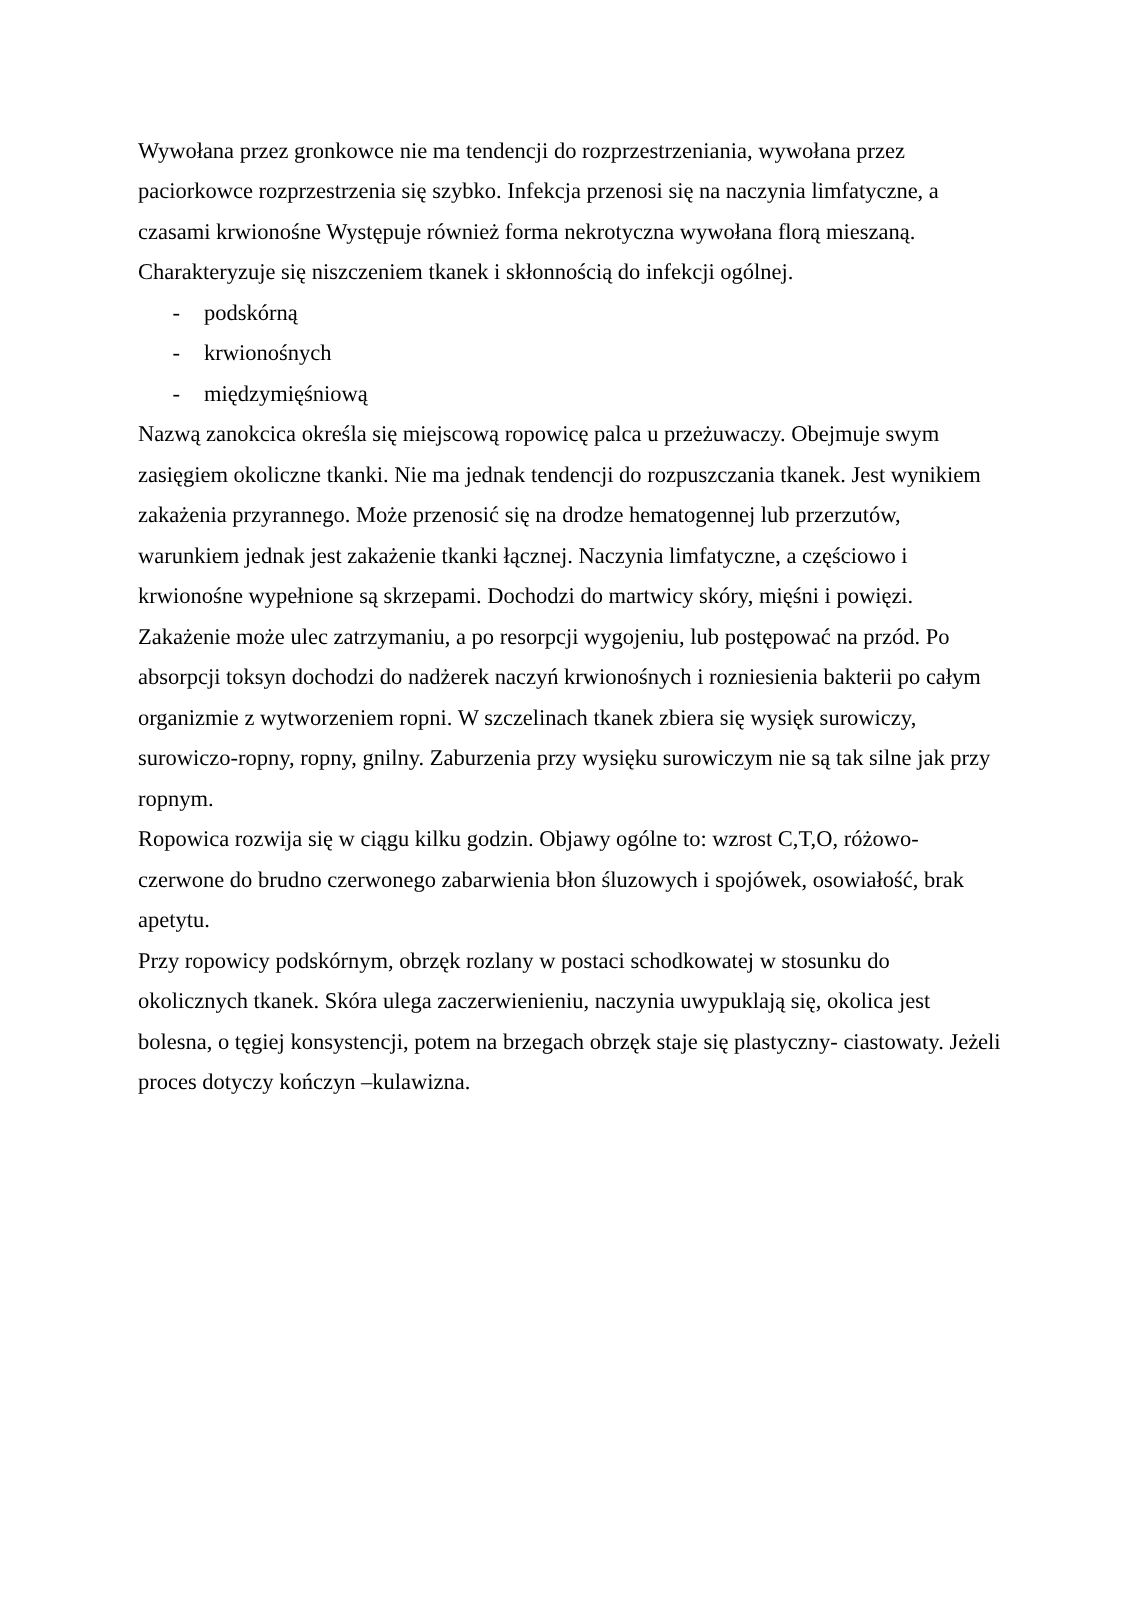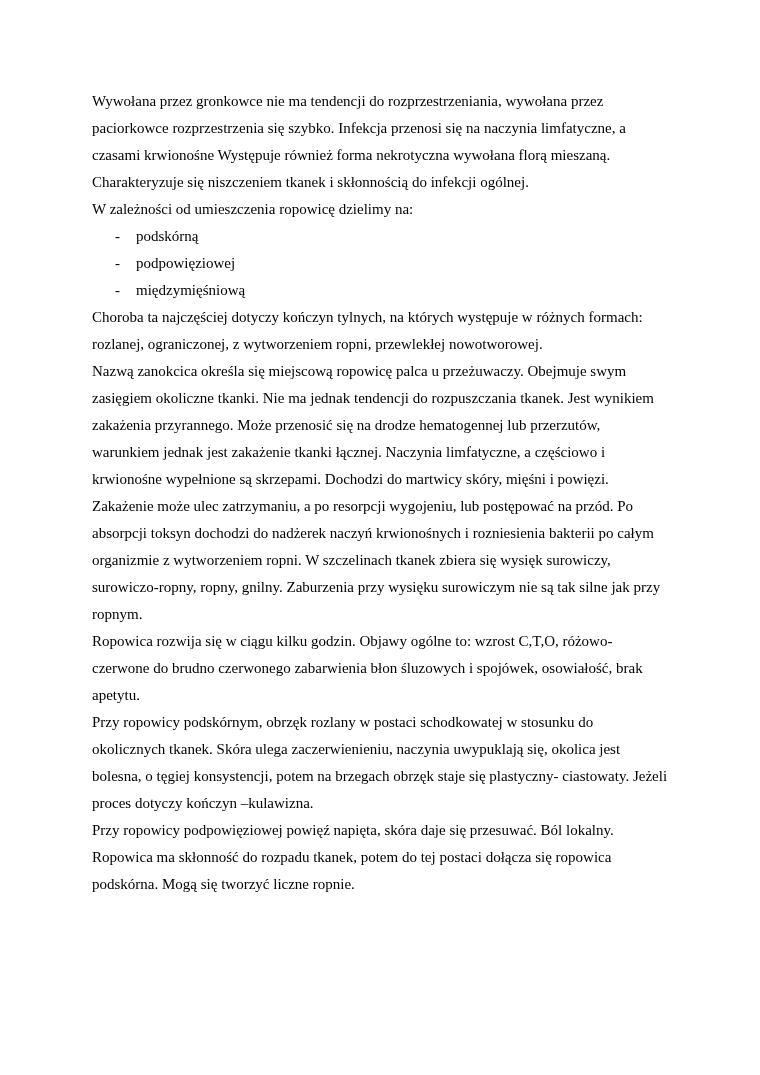--- a/index.html
+++ b/index.html
@@ -43,33 +43,30 @@
   .list-item .item-text {
     display: inline-block;
   }
 </style>
 </head>
 <body>
 
 <div class="page">
   <div class="content">
       <p class="para">Wywołana przez gronkowce nie ma tendencji do rozprzestrzeniania, wywołana przez paciorkowce rozprzestrzenia się szybko. Infekcja przenosi się na naczynia limfatyczne, a czasami krwionośne Występuje również forma nekrotyczna wywołana florą mieszaną. Charakteryzuje się niszczeniem tkanek i skłonnością do infekcji ogólnej.</p>
-      <p class="para">W zależności od umieszczenia ropowicę dzielimy na:</p>
       <div class="list-item">
         <span class="marker">-</span>
         <span class="item-text">podskórną</span>
       </div>
       <div class="list-item">
         <span class="marker">-</span>
-        <span class="item-text">podpowięziowej</span>
+        <span class="item-text">krwionośnych</span>
       </div>
       <div class="list-item">
         <span class="marker">-</span>
         <span class="item-text">międzymięśniową</span>
       </div>
-      <p class="para">Choroba ta najczęściej dotyczy kończyn tylnych, na których występuje w różnych formach: rozlanej, ograniczonej, z wytworzeniem ropni, przewlekłej nowotworowej.</p>
       <p class="para">Nazwą zanokcica określa się miejscową ropowicę palca u przeżuwaczy. Obejmuje swym zasięgiem okoliczne tkanki. Nie ma jednak tendencji do rozpuszczania tkanek. Jest wynikiem zakażenia przyrannego. Może przenosić się na drodze hematogennej lub przerzutów, warunkiem jednak jest zakażenie tkanki łącznej. Naczynia limfatyczne, a częściowo i krwionośne wypełnione są skrzepami. Dochodzi do martwicy skóry, mięśni i powięzi.</p>
       <p class="para">Zakażenie może ulec zatrzymaniu, a po resorpcji wygojeniu, lub postępować na przód. Po absorpcji toksyn dochodzi do nadżerek naczyń krwionośnych i rozniesienia bakterii po całym organizmie z wytworzeniem ropni. W szczelinach tkanek zbiera się wysięk surowiczy, surowiczo-ropny, ropny, gnilny. Zaburzenia przy wysięku surowiczym nie są tak silne jak przy ropnym.</p>
       <p class="para">Ropowica rozwija się w ciągu kilku godzin. Objawy ogólne to: wzrost C,T,O, różowo-czerwone do brudno czerwonego zabarwienia błon śluzowych i spojówek, osowiałość, brak apetytu.</p>
       <p class="para">Przy ropowicy podskórnym, obrzęk rozlany w postaci schodkowatej w stosunku do okolicznych tkanek. Skóra ulega zaczerwienieniu, naczynia uwypuklają się, okolica jest bolesna, o tęgiej konsystencji, potem na brzegach obrzęk staje się plastyczny- ciastowaty. Jeżeli proces dotyczy kończyn –kulawizna.</p>
-      <p class="para">Przy ropowicy podpowięziowej powięź napięta, skóra daje się przesuwać. Ból lokalny. Ropowica ma skłonność do rozpadu tkanek, potem do tej postaci dołącza się ropowica podskórna. Mogą się tworzyć liczne ropnie.</p>
     </div>
 </div>
 
 </body></html>

